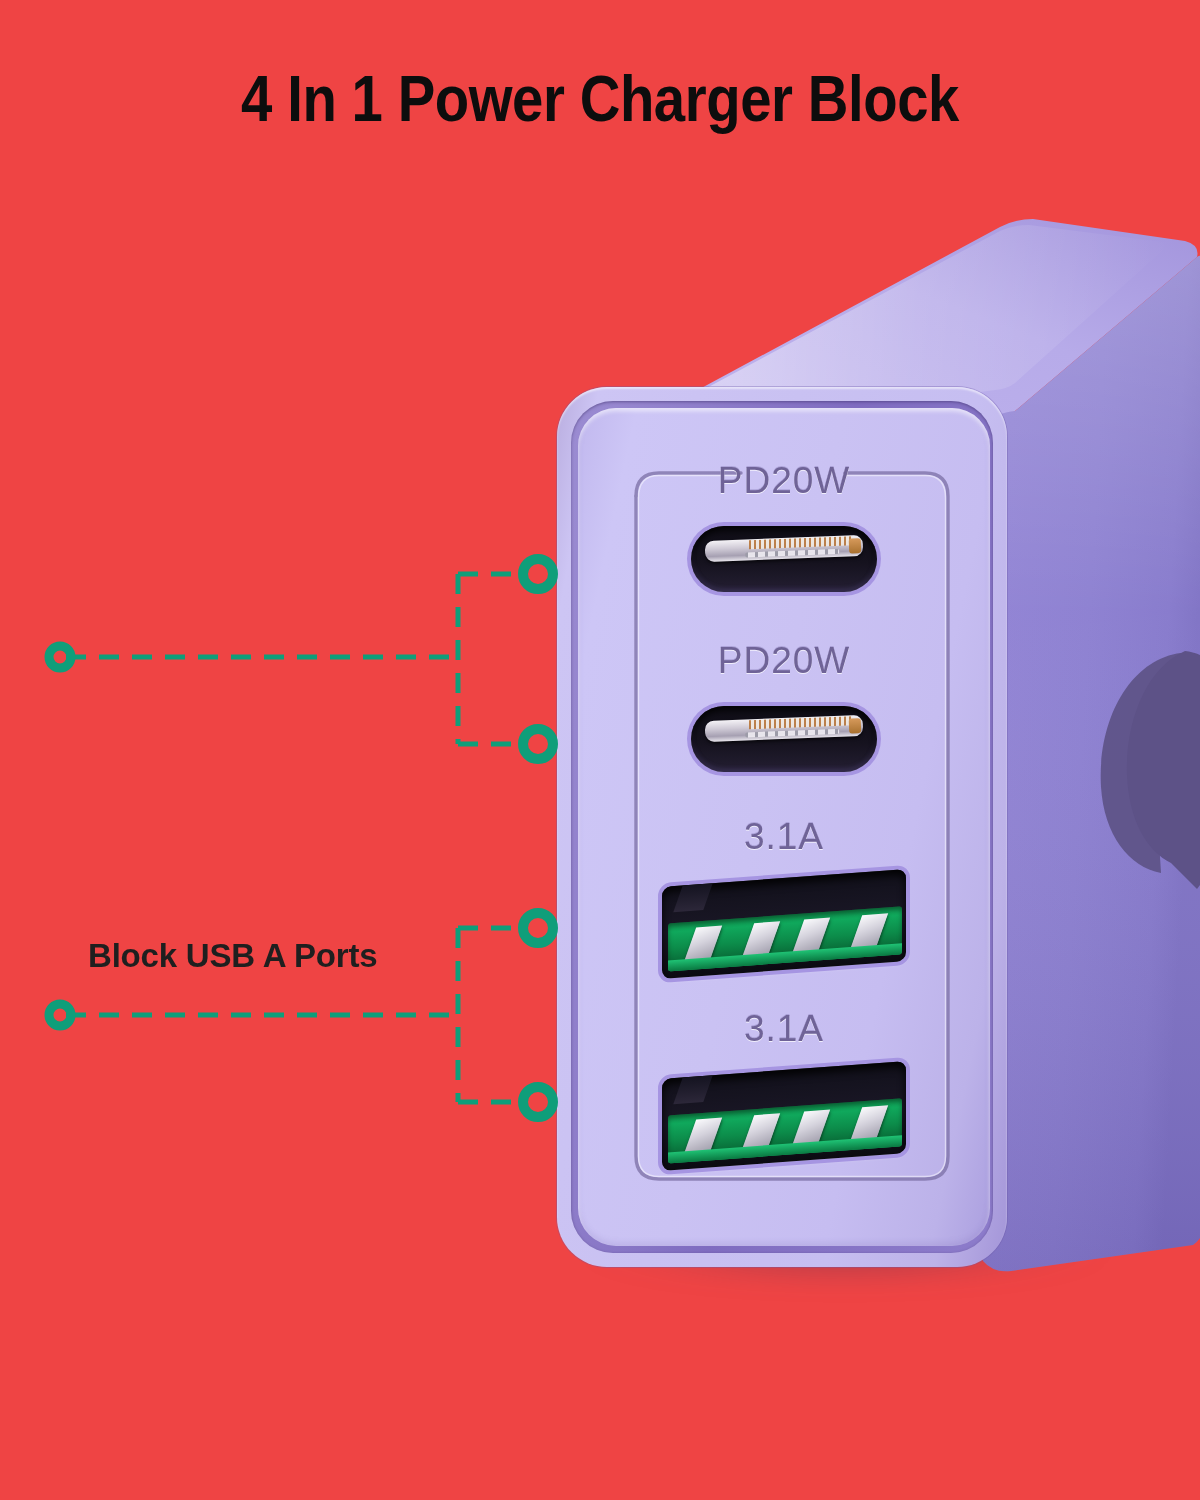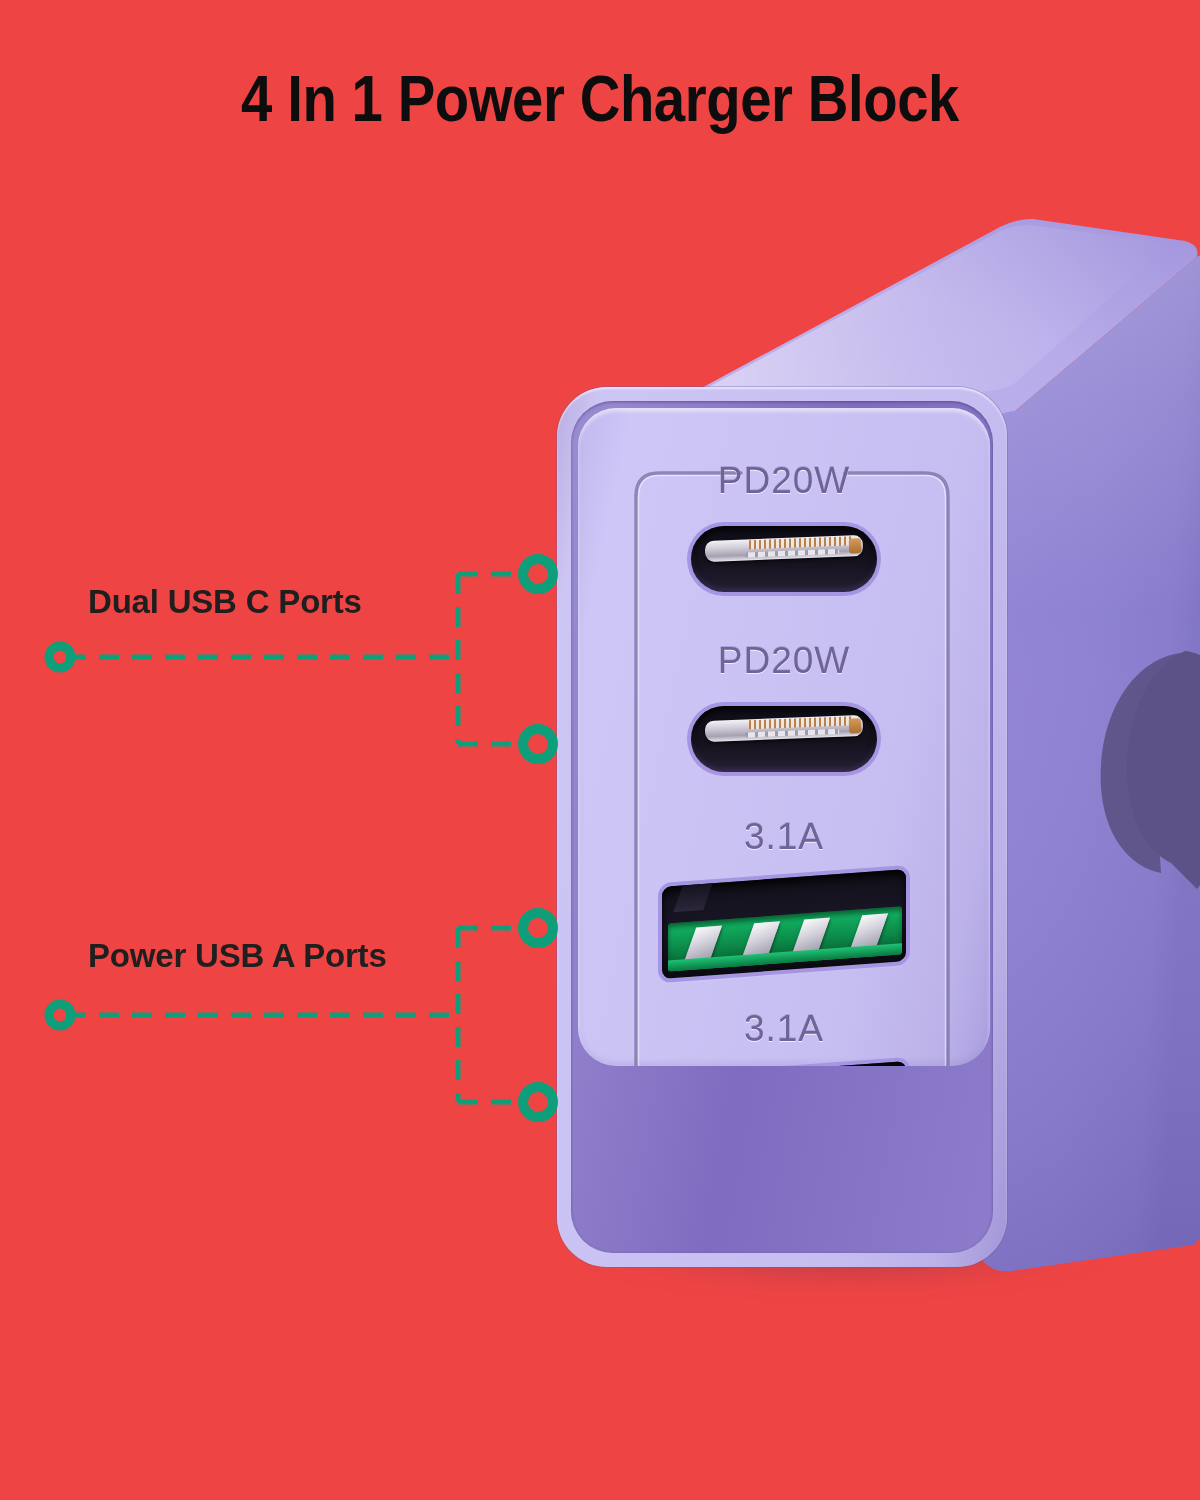--- a/index.html
+++ b/index.html
@@ -128,21 +128,21 @@
     background: linear-gradient(100deg,#9b8cd2 0%, #7f6cc0 50%, #8d7ccb 100%);
     box-shadow: inset 0 1px 3px rgba(52,38,94,0.5);
   }
 
   
   .front-panel {
     position: absolute;
     left: 33px;
     top: 193px;
     width: 412px;
-    height: 658px;
+    height: 838px;
     border-radius: 38px;
     background:
       linear-gradient(102deg,
         #c1b8ee 0%,
         #cdc6f6 10%,
         #cac2f3 45%,
         #c6bdf1 72%,
         #bcb2e9 90%,
         #ab9fdf 100%);
     box-shadow:
@@ -408,23 +408,22 @@
             <div class="usba-pin" style="left:80px;"></div>
             <div class="usba-pin" style="left:130px;"></div>
             <div class="usba-pin" style="left:188px;"></div>
           </div>
         </div>
       </div>
 
     </div>
   </div>
 
-  <div class="callout-label" id="label-usb-c">Dual USB C Ports</div>
-
-  <div class="callout-label" id="label-usb-a">Power USB A Ports</div>
+
+  <div class="callout-label" id="label-usb-a">Block USB A Ports</div>
 
   <svg id="connectors" viewBox="0 0 1200 1500">
 
     <g>
       <path d="M 66 657 L 458 657" fill="none" stroke="#0f9e7a" stroke-width="5" stroke-dasharray="20 13" stroke-linecap="butt"></path>
       <path d="M 458 574 L 458 744" fill="none" stroke="#0f9e7a" stroke-width="5" stroke-dasharray="20 13" stroke-linecap="butt"></path>
       <path d="M 458 574 L 522 574" fill="none" stroke="#0f9e7a" stroke-width="5" stroke-dasharray="20 13" stroke-linecap="butt"></path>
       <path d="M 458 744 L 522 744" fill="none" stroke="#0f9e7a" stroke-width="5" stroke-dasharray="20 13" stroke-linecap="butt"></path>
       <circle cx="60" cy="657" r="11" fill="none" stroke="#0f9e7a" stroke-width="9"></circle>
       <circle cx="538" cy="574" r="15" fill="none" stroke="#0f9e7a" stroke-width="10"></circle>

